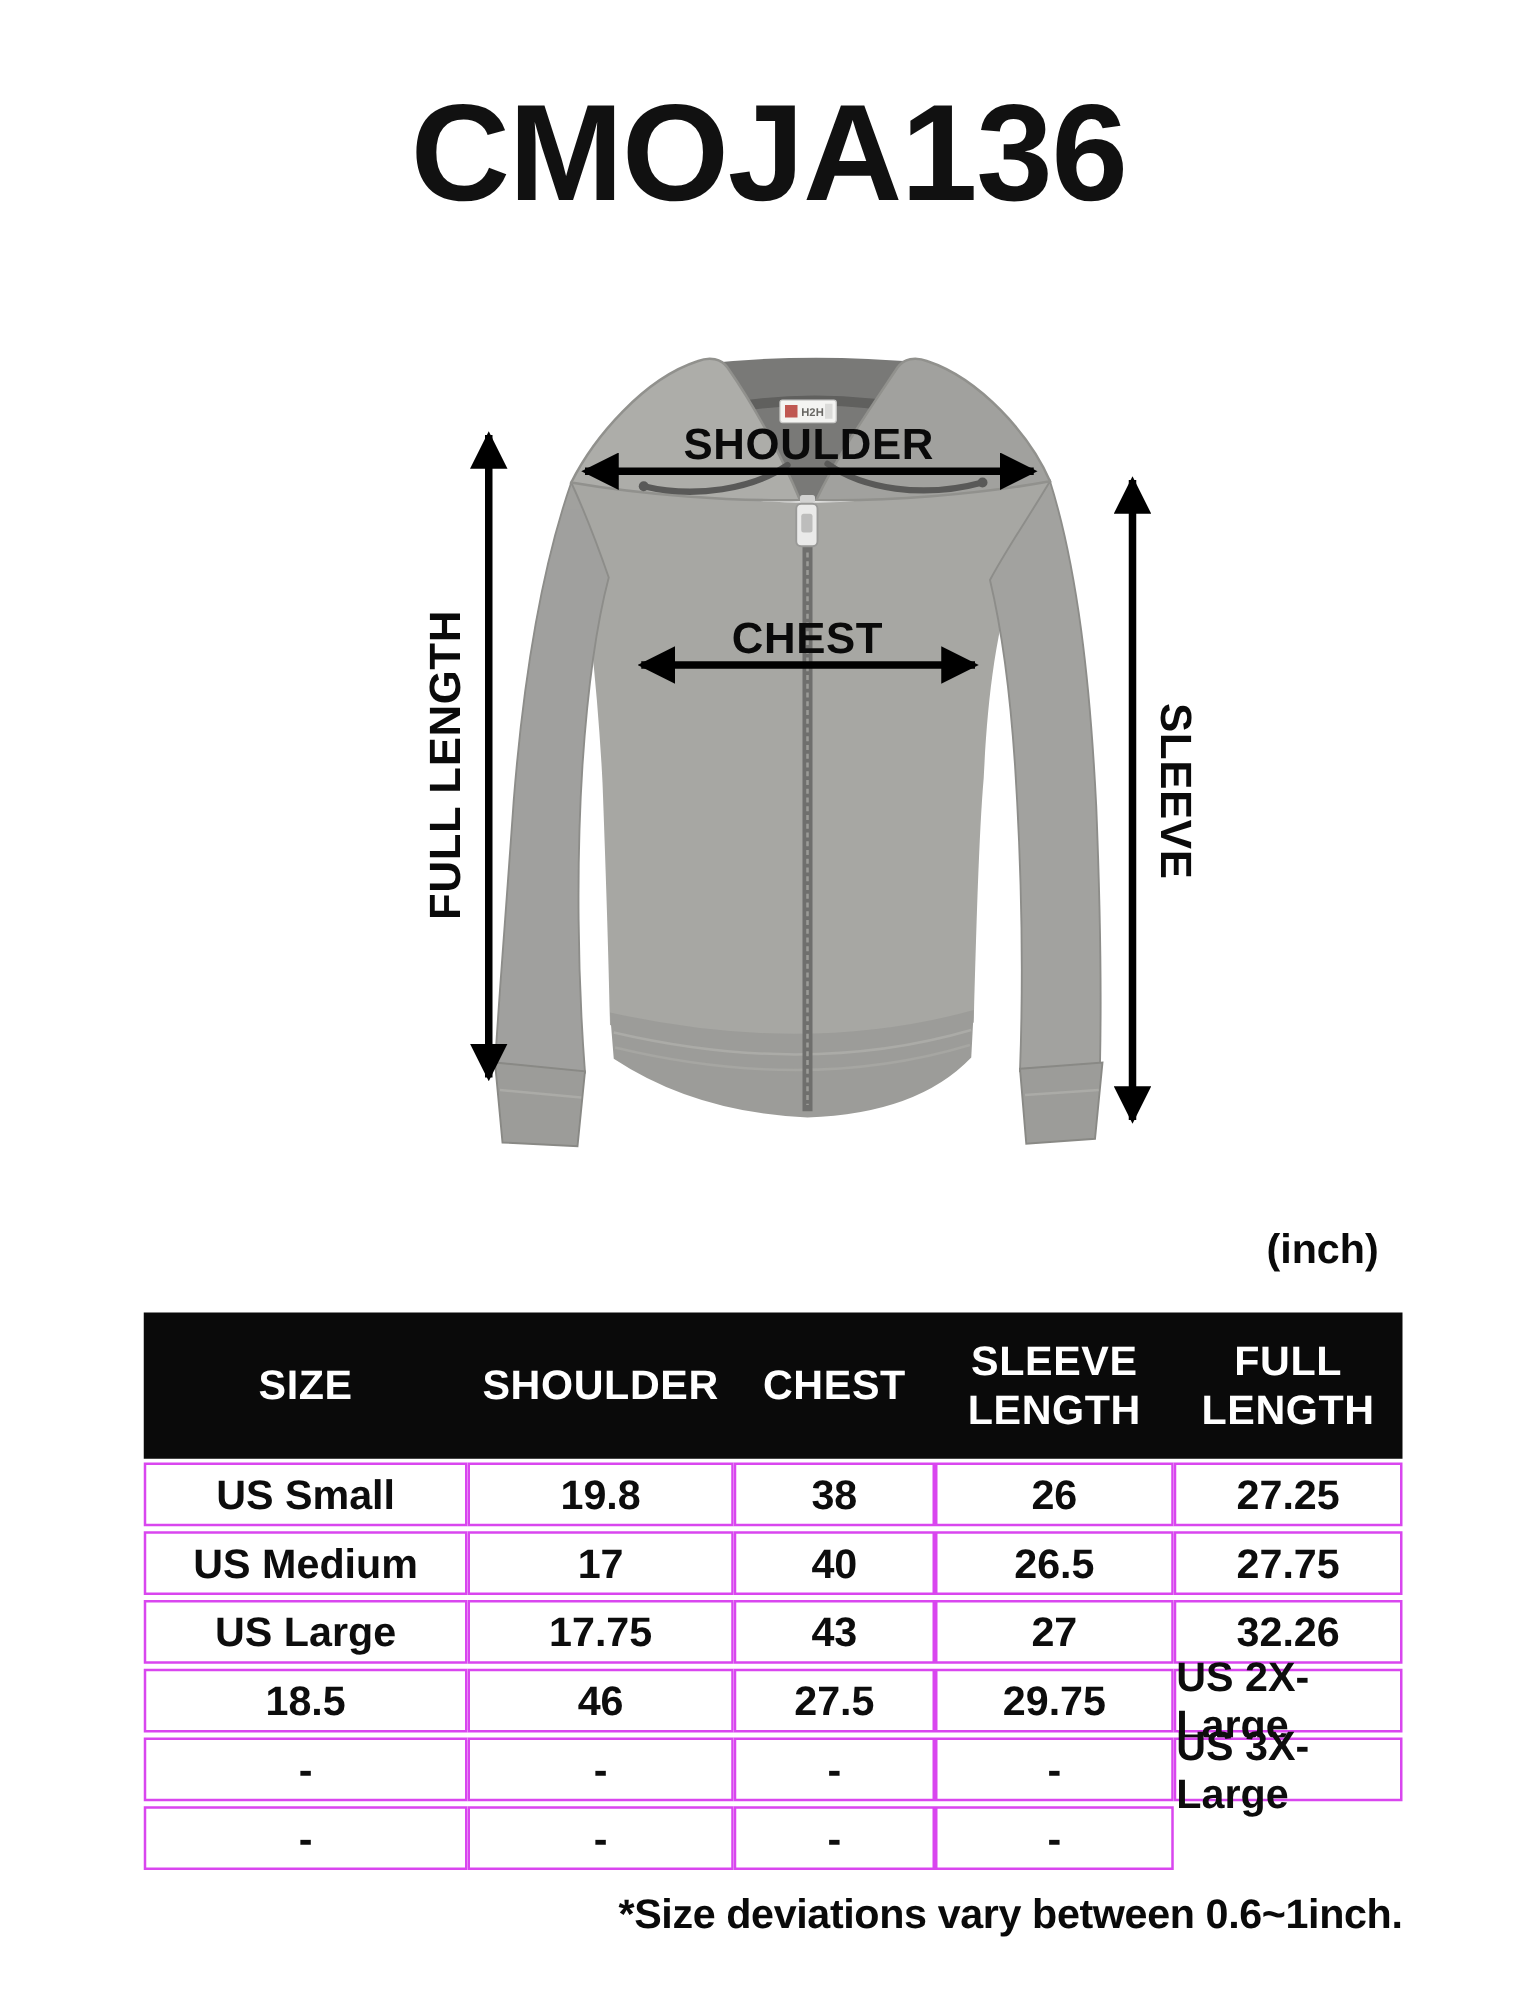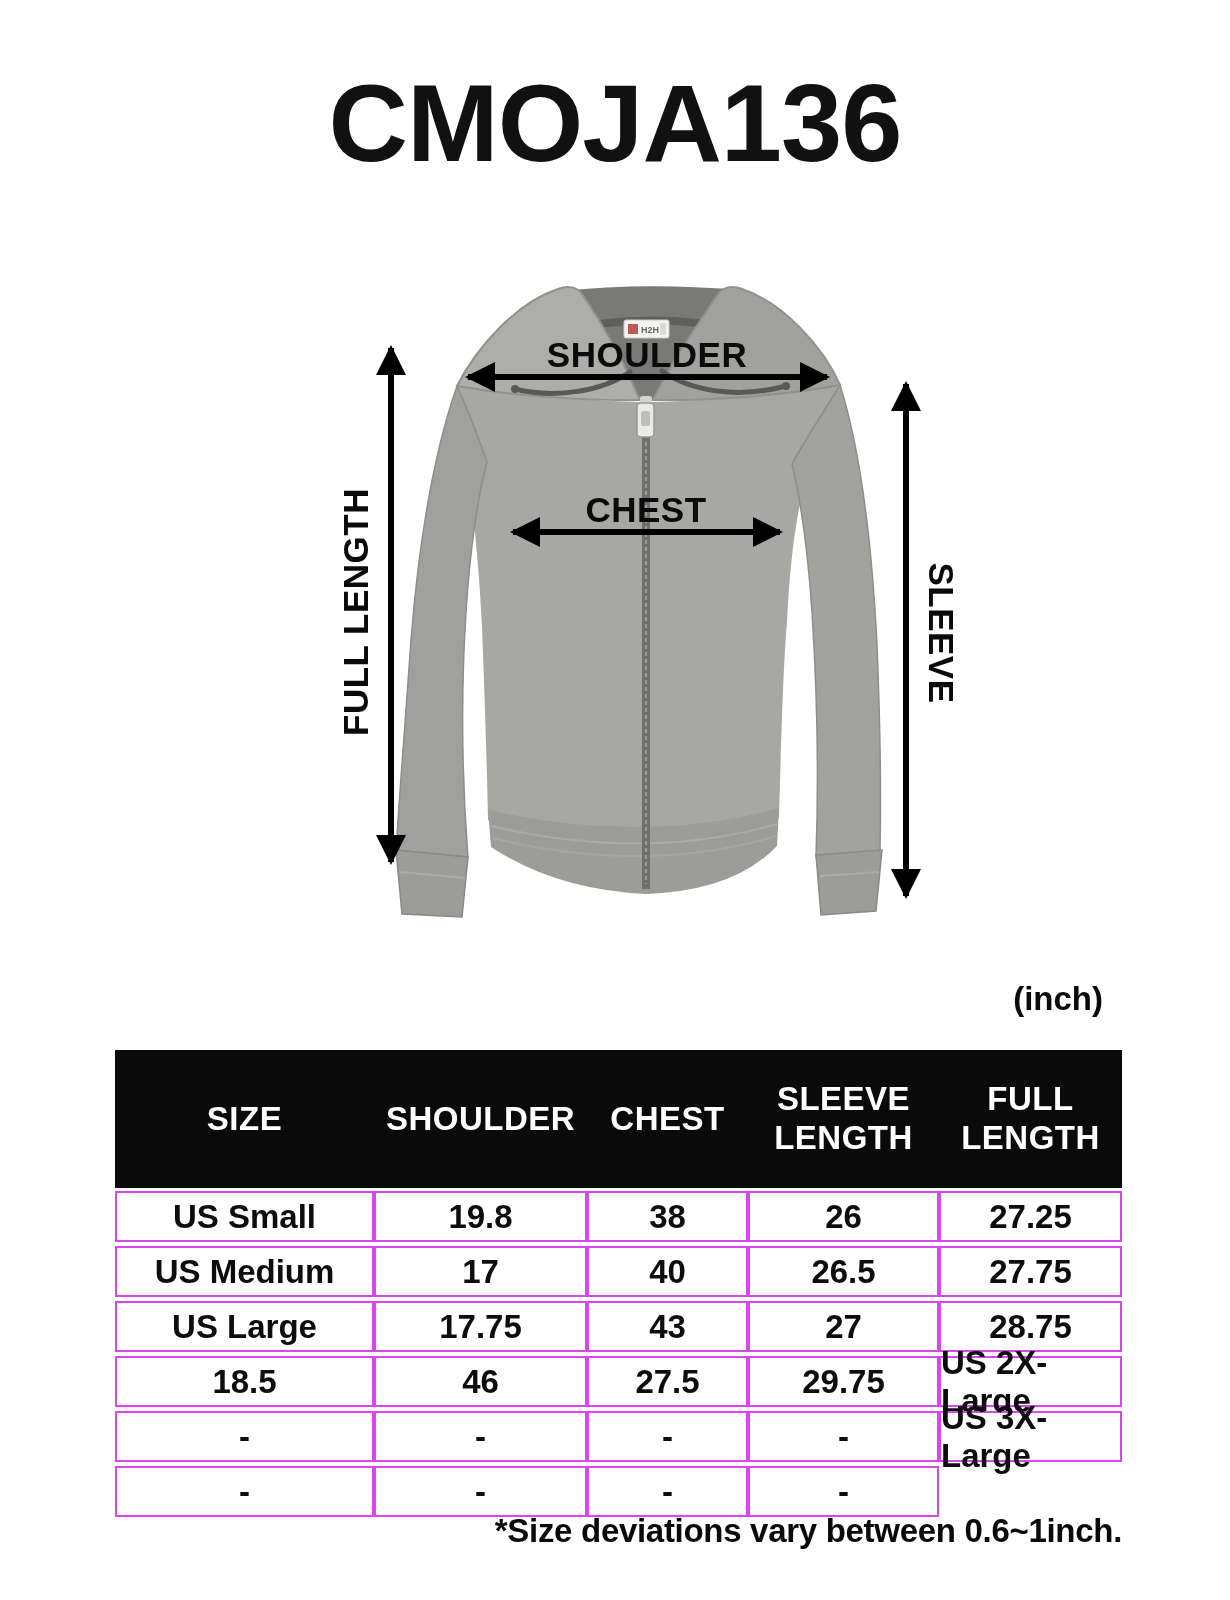--- a/index.html
+++ b/index.html
@@ -21,21 +21,21 @@
     font-family:"Liberation Sans", sans-serif;
     font-weight:bold;font-size:35px;fill:#0a0a0a;letter-spacing:.5px;
   }
   .tag-text{font-family:"Liberation Sans", sans-serif;font-weight:bold;font-size:9px;fill:#54524e;}
   .unit-label{
     position:absolute;top:980px;right:127px;
     font-size:33px;font-weight:bold;color:#0a0a0a;
   }
   .size-table{position:absolute;left:115px;top:1050px;width:1007px;}
   .thead{
-    height:138px;background:#0a0a0a;
+    height:117px;background:#0a0a0a;
     display:grid;grid-template-columns:259px 213px 161px 191px 183px;
     align-items:center;
   }
   .hcell{
     color:#fff;font-size:33px;font-weight:bold;letter-spacing:.5px;
     text-align:center;white-space:pre-line;line-height:1.18;
   }
   .tbody{
     margin-top:3px;
     display:grid;grid-template-columns:259px 213px 161px 191px 183px;
@@ -151,21 +151,21 @@
       <div class="cell">US Medium</div>
       <div class="cell">17</div>
       <div class="cell">40</div>
       <div class="cell">26.5</div>
       <div class="cell">27.75</div>
 
       <div class="cell">US Large</div>
       <div class="cell">17.75</div>
       <div class="cell">43</div>
       <div class="cell">27</div>
-      <div class="cell">28.75</div>
+      <div class="cell">32.26</div>
 
       <div class="cell">18.5</div>
       <div class="cell">46</div>
       <div class="cell">27.5</div>
       <div class="cell">29.75</div>
 
       <div class="cell">US 2X-Large</div>
       <div class="cell">-</div>
       <div class="cell">-</div>
       <div class="cell">-</div>

